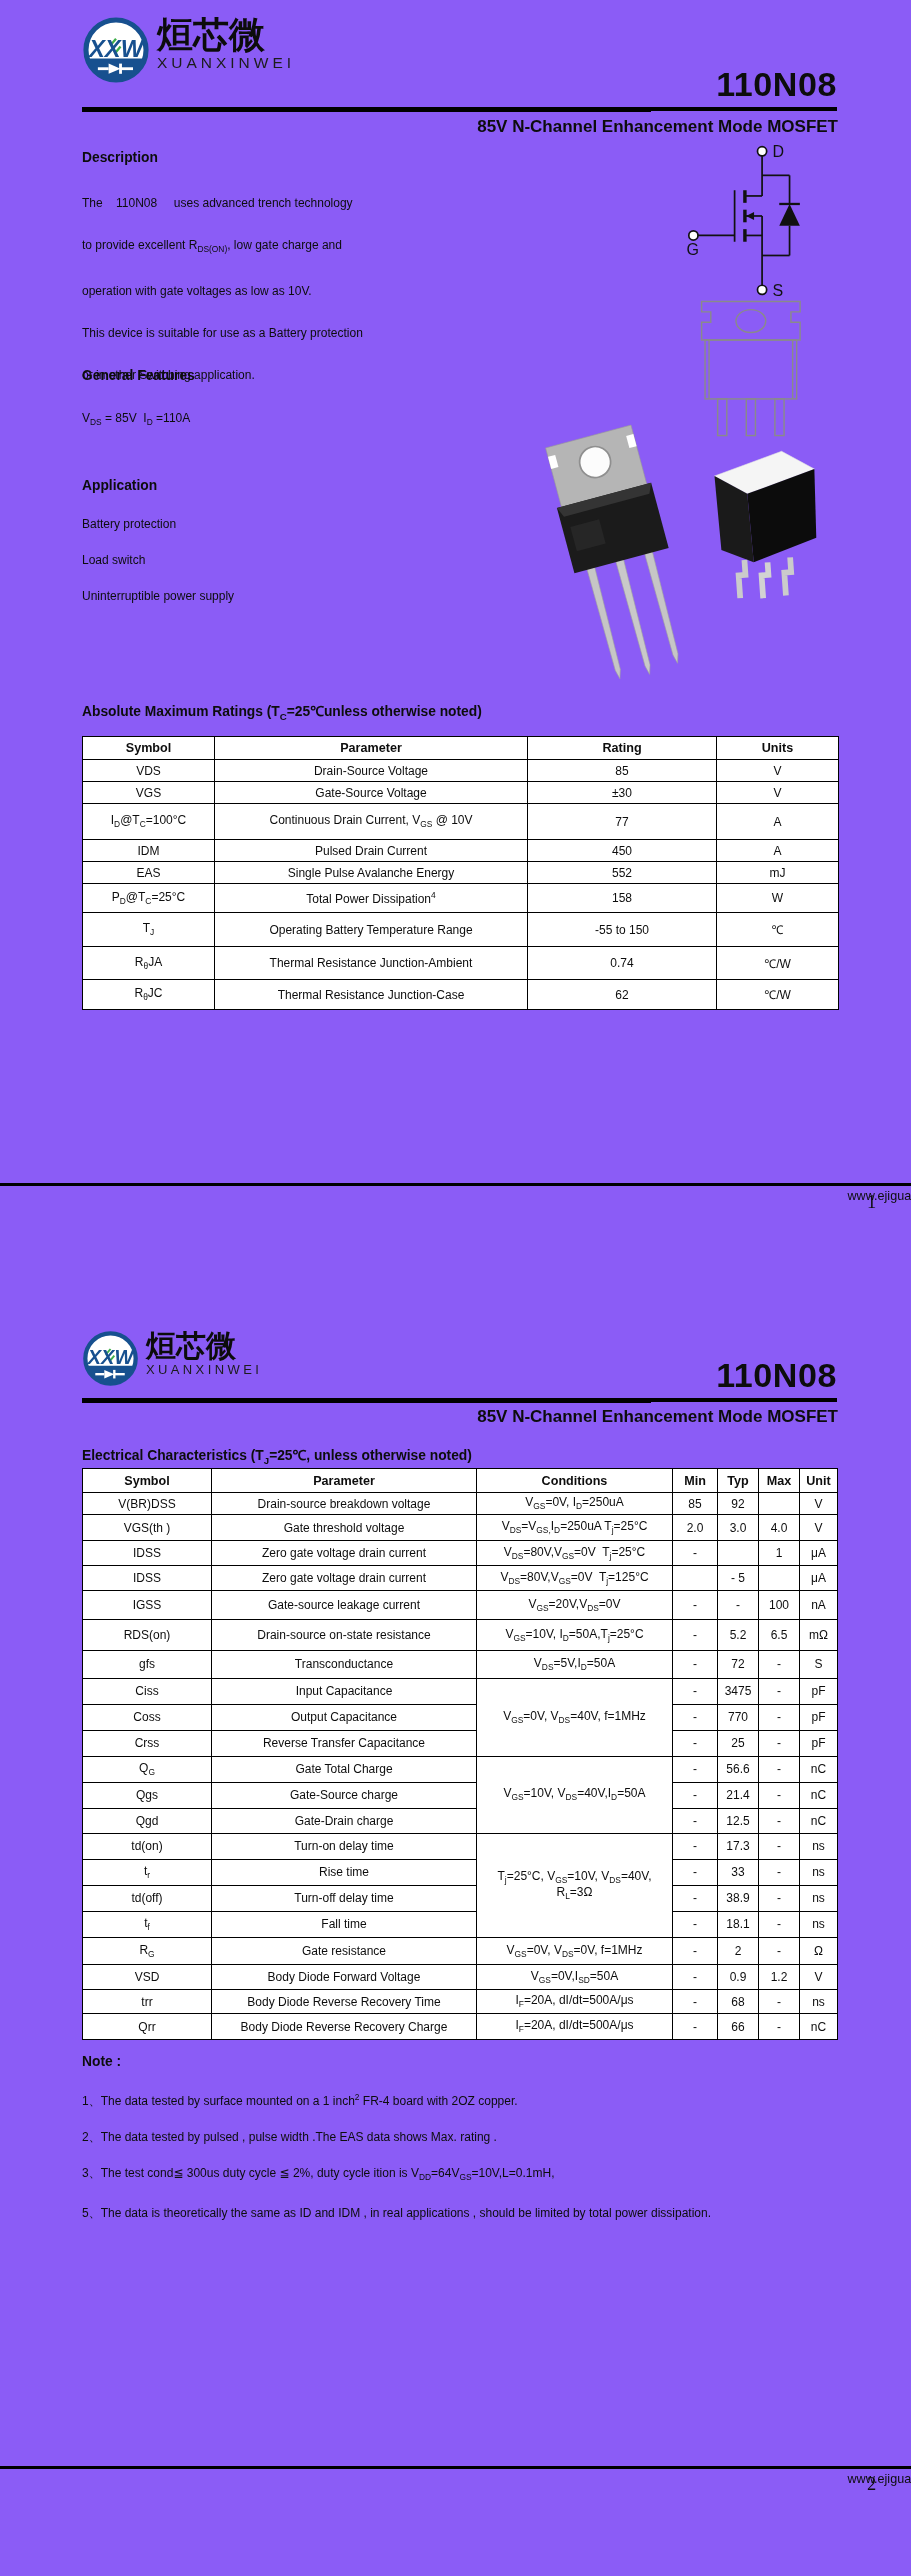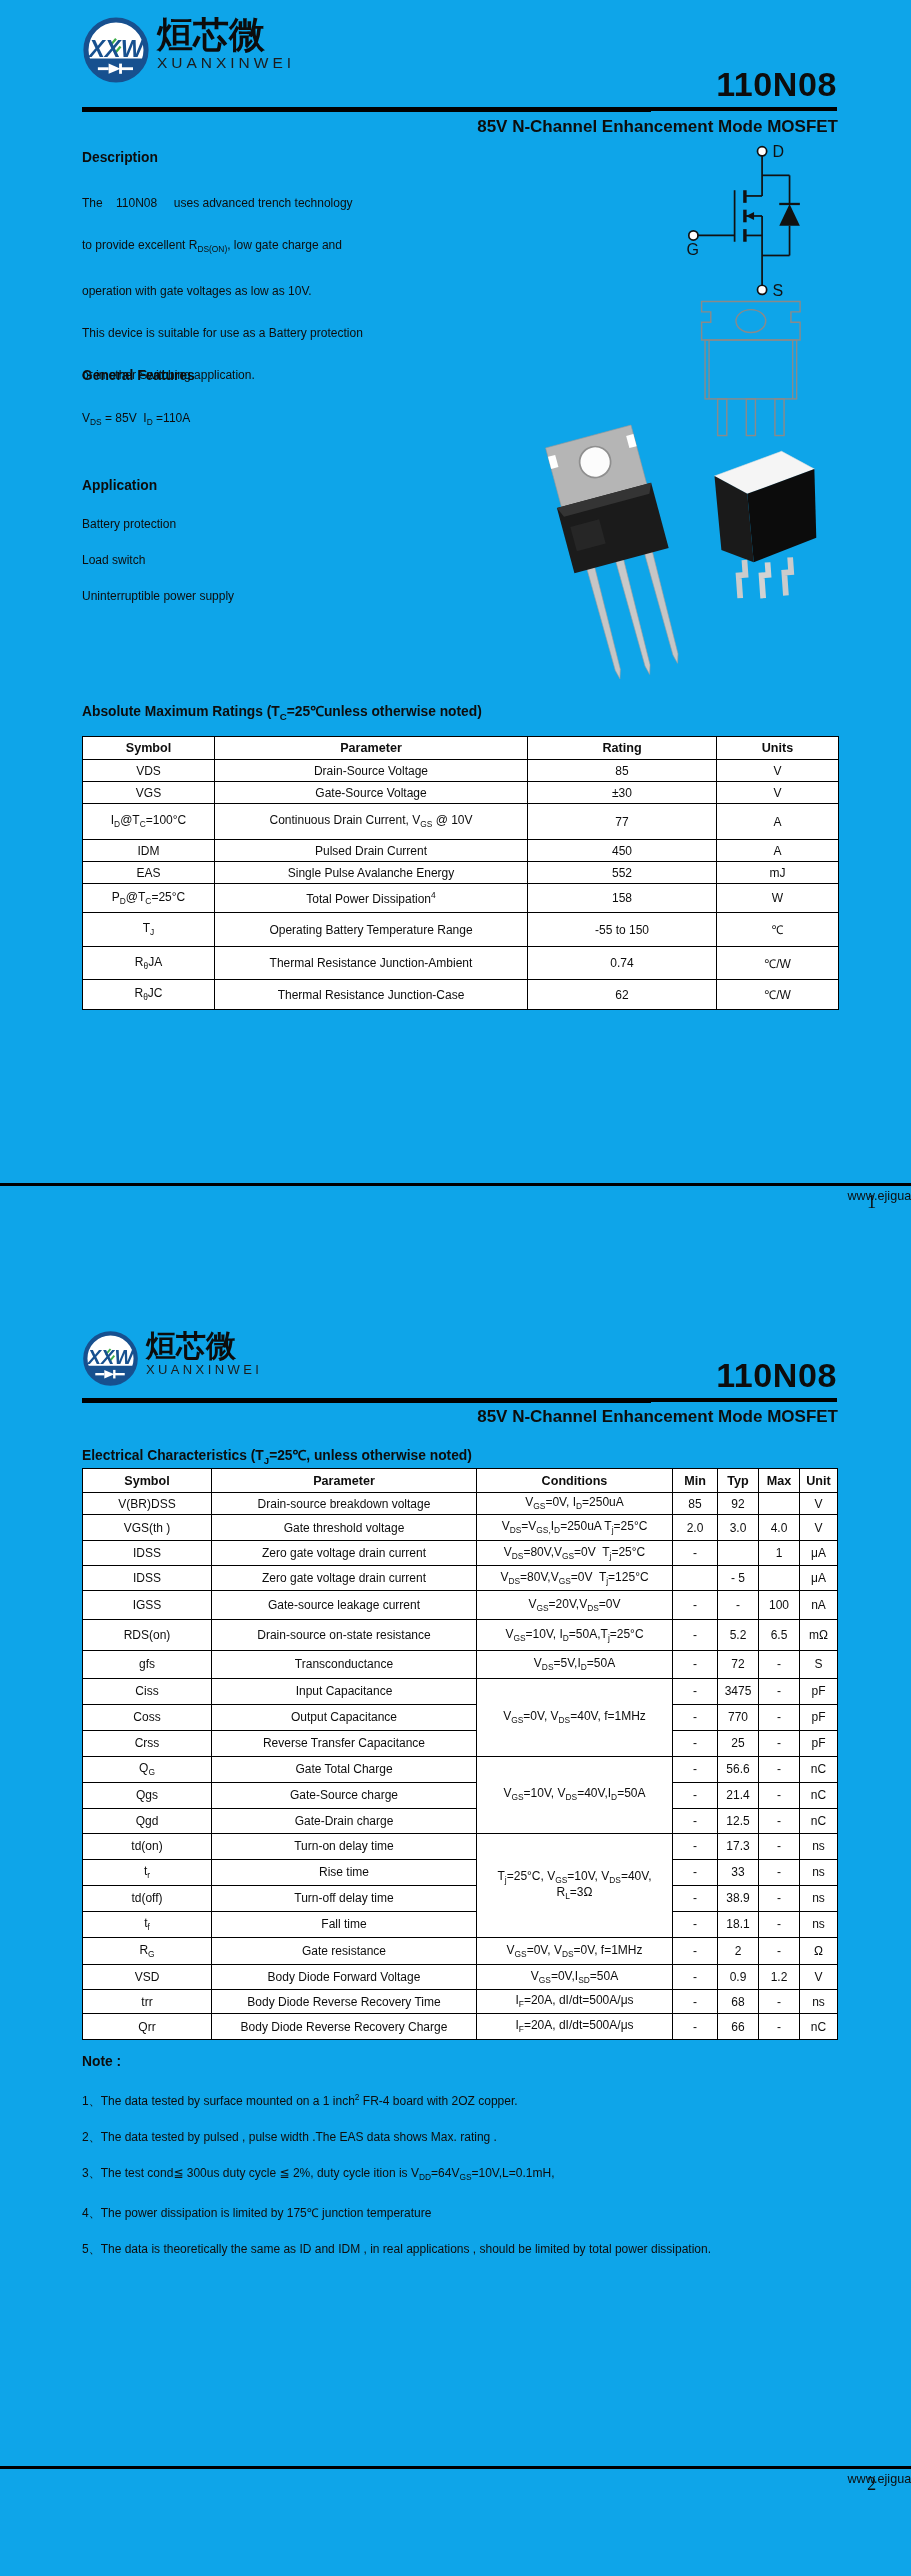--- a/index.html
+++ b/index.html
@@ -1,16 +1,16 @@
 <!DOCTYPE html>
 <html style="font-size:9.2px"><head>
 <meta charset="utf-8">
 <style>
   html,body{margin:0;padding:0;background:#ffffff;}
-  #canvas{position:relative;width:911px;height:2576px;background:#0ea5e9;
+  #canvas{position:relative;width:911px;height:2576px;background:#8b5cf6;
           font-family:"Liberation Sans",sans-serif;color:#0d0d0d;overflow:hidden;}
   .abs{position:absolute;}
   .h1part{font-size:34px;font-weight:bold;text-align:right;line-height:45px;
           border-bottom:4.6px solid #000;letter-spacing:0.6px;}
   .rule{background:#000;height:4.6px;}
   .subtitle{font-size:17px;font-weight:bold;text-align:right;}
   .sechead{font-size:13.8px;font-weight:bold;}
   .bodyline{font-size:12px;}
   .desc .bodyline{line-height:42px;}
   .gf .bodyline{line-height:52px;}
@@ -448,21 +448,20 @@
           <td>nC</td>
         </tr>
   </tbody>
     </table>
 
   <div class="abs sechead" style="left:82px;top:2054px;">Note :</div>
   <div class="abs notes" style="left:82px;top:2079px;width:757px;">
     <div class="bodyline">1、The data tested by surface mounted on a 1 inch<sup>2</sup> FR-4 board with 2OZ copper.</div>
     <div class="bodyline">2、The data tested by pulsed , pulse width .The EAS data shows Max. rating .</div>
     <div class="bodyline">3、The test cond≦ 300us duty cycle ≦ 2%, duty cycle ition is V<sub>DD</sub>=64V<sub>GS</sub>=10V,L=0.1mH,</div>
-    <div class="bodyline">4、The power dissipation is limited by 175℃ junction temperature</div>
     <div class="bodyline">5、The data is theoretically the same as ID and IDM , in real applications , should be limited by total power dissipation.</div>
   </div>
 
   <div class="abs footline" style="top:2466px;"></div>
   <div class="abs site" style="top:2472px;">www.ejiguan.cn</div>
   <div class="abs pagenum" style="left:867px;top:2474px;">2</div>
 
 </div>
 
 

